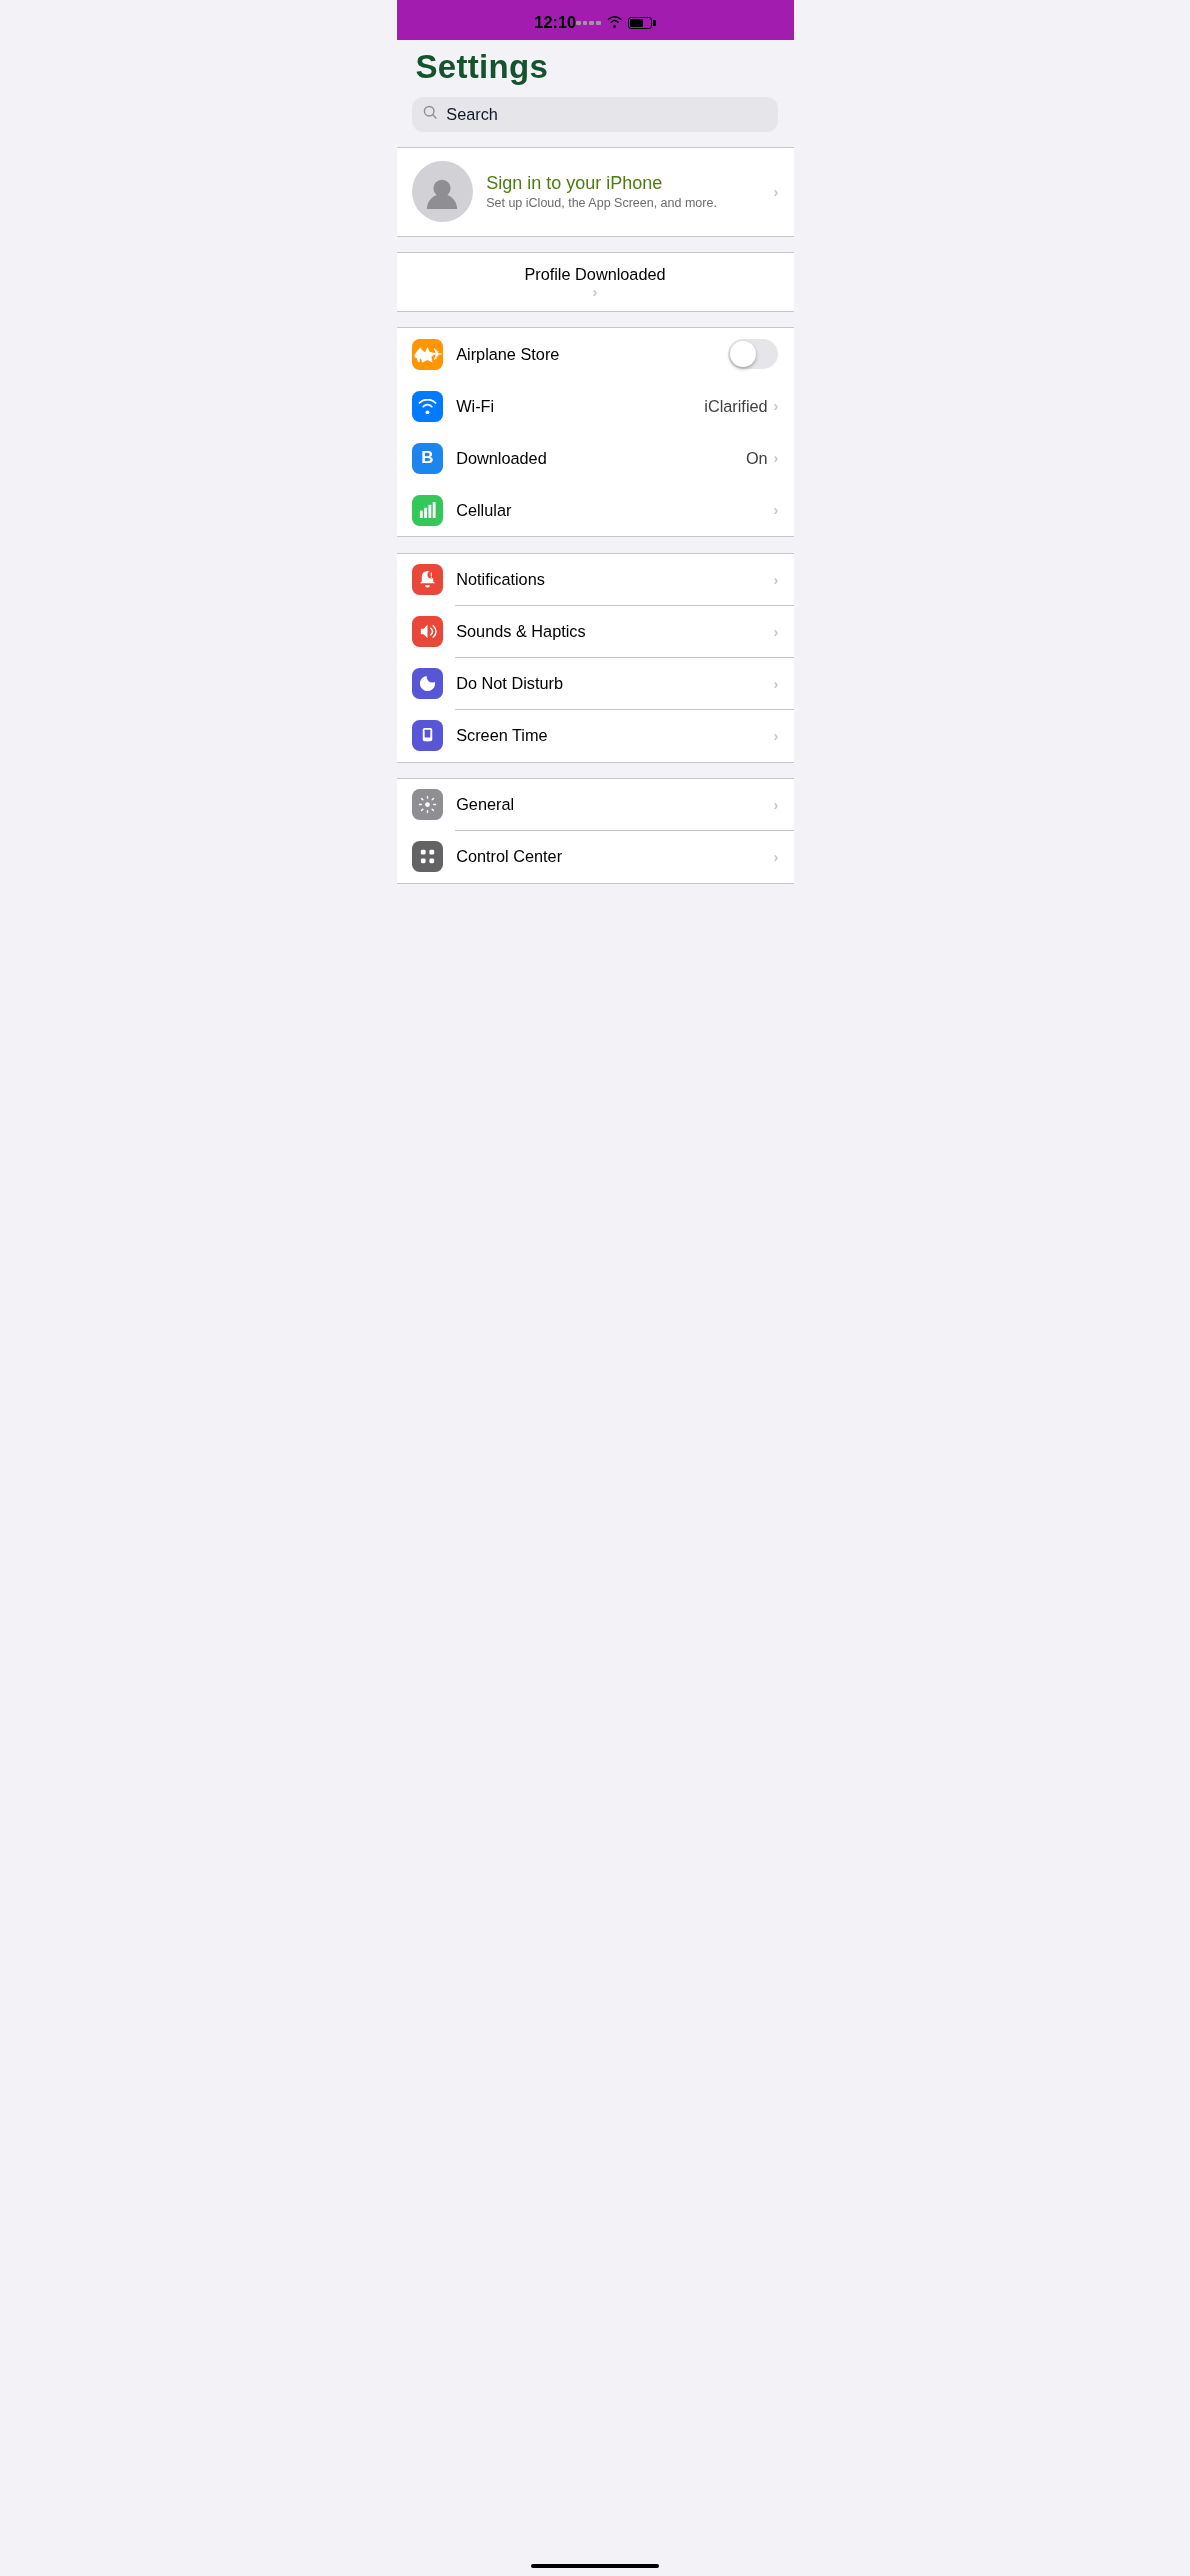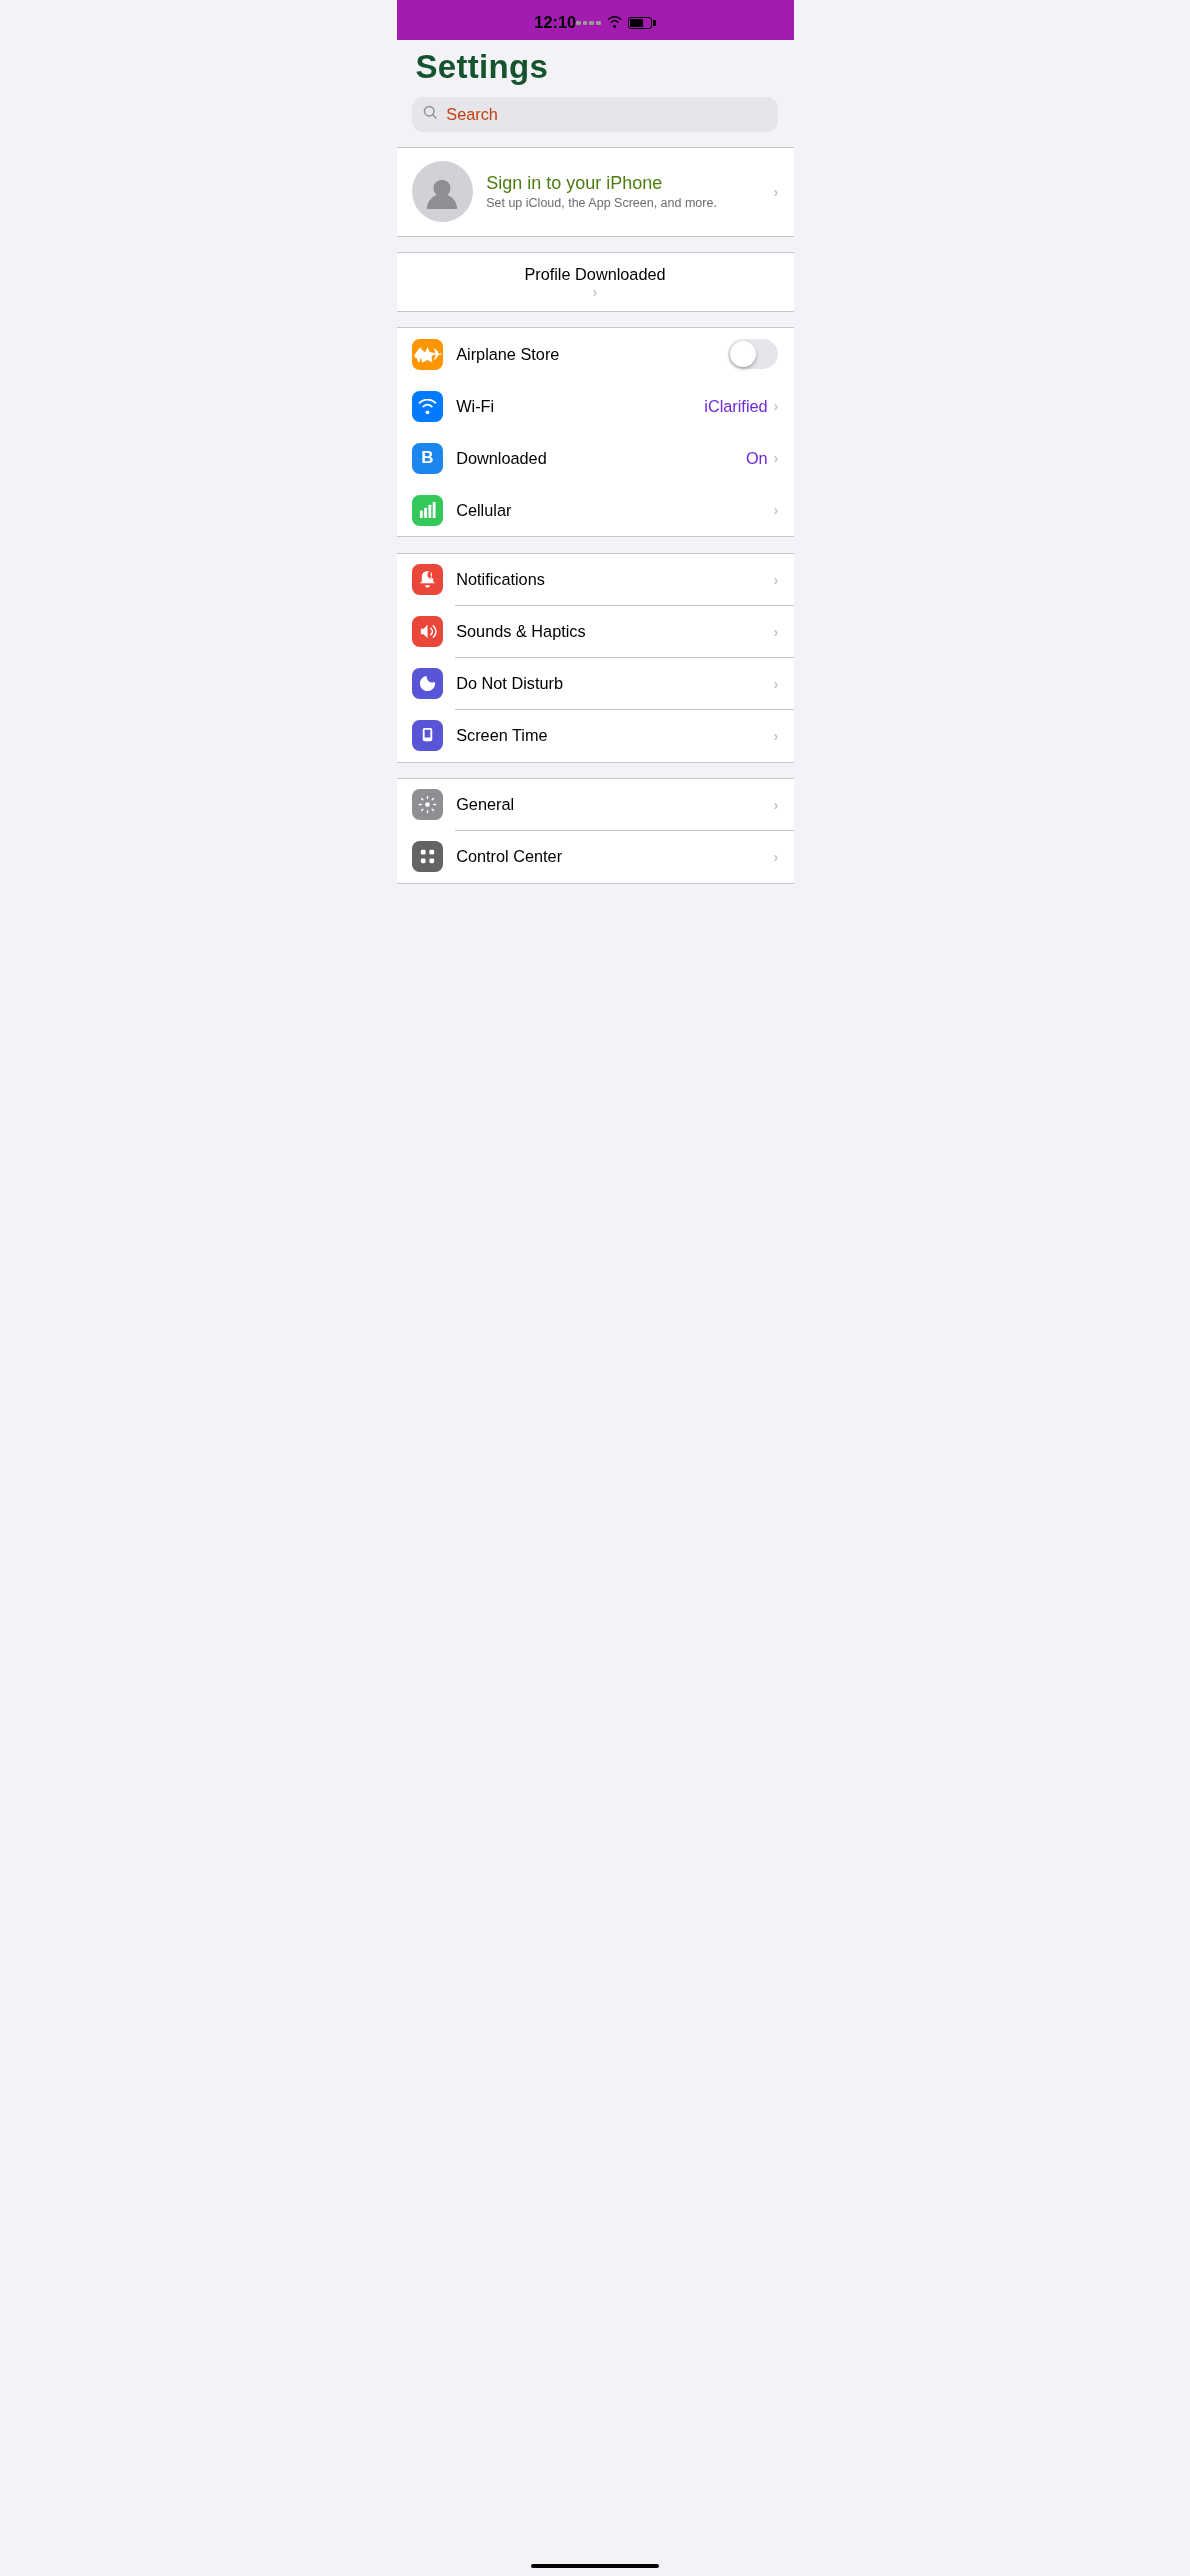--- a/index.html
+++ b/index.html
@@ -106,21 +106,21 @@
       gap: 7.7px;
     }
 
     .search-icon-svg {
       color: #8e8e93;
       font-size: 14.4px;
     }
 
     .search-input-text {
       font-size: 16.3px;
-      color: #c2410c;
+      color: #0f172a;
     }
 
     
     .section-gap {
       background: #f2f2f7;
       height: 15.3px;
     }
 
     
     .settings-section {
@@ -203,21 +203,21 @@
     }
 
     .row-label {
       flex: 1;
       font-size: 16.3px;
       color: #000;
     }
 
     .row-value {
       font-size: 16.3px;
-      color: #6d28d9;
+      color: #404040;
       margin-right: 5.8px;
     }
 
     .chevron {
       color: #c7c7cc;
       font-size: 14.4px;
       font-weight: 600;
     }
 
     

